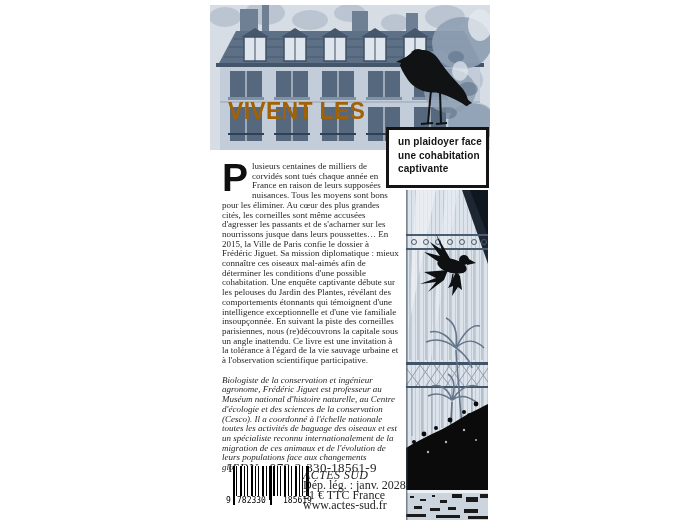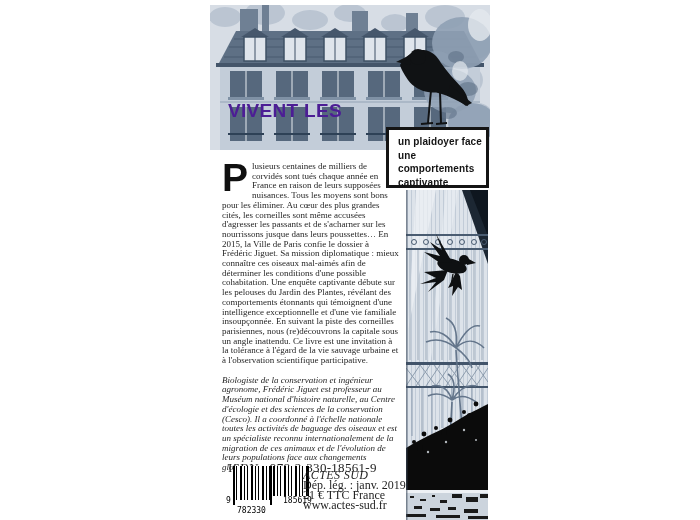--- a/index.html
+++ b/index.html
@@ -4,22 +4,22 @@
 <style>
   html,body{margin:0;padding:0;background:#ffffff;}
   .stage{position:relative;width:700px;height:520px;background:#ffffff;overflow:hidden;
          font-family:"Liberation Sans",sans-serif;}
   .abs{position:absolute;}
 
   
   .top-art{left:210px;top:5px;width:280px;height:145px;}
 
   
-  .title{left:228px;top:99px;font-weight:900;font-size:19px;line-height:24.5px;
-         letter-spacing:0.3px;color:#4c1d95;white-space:nowrap;}
+  .title{left:228px;top:99px;font-weight:900;font-size:23px;line-height:24.5px;
+         letter-spacing:0.3px;color:#a16207;white-space:nowrap;}
 
   
   .tagline{left:386px;top:127px;width:103px;height:61px;background:#ffffff;
            border:3px solid #141414;box-sizing:border-box;padding:5px 3px 0 9px;
            font-size:10px;line-height:13.6px;font-weight:bold;color:#141414;letter-spacing:0.1px;}
 
   
   .copy{left:222px;top:162px;width:177px;color:#262626;
         font-family:"Liberation Serif",serif;font-size:9px;line-height:9.7px;}
   .copy p{margin:0;}
@@ -32,21 +32,21 @@
         color:#222;letter-spacing:0.3px;}
   .barcode{left:229px;top:466px;width:84px;height:40px;}
   .bc-bars{position:absolute;left:4px;right:4px;top:0;height:34px;
            background:repeating-linear-gradient(90deg,#000 0 1.5px,#fff 1.5px 3px,#000 3px 4px,
                       #fff 4px 7px,#000 7px 9.5px,#fff 9.5px 11px);}
   .bc-guard{position:absolute;top:0;width:1.5px;height:39px;background:#000;}
   .bc-gl{left:4px;} .bc-gm{left:41px;} .bc-gr{right:4px;}
   .bc-digit{position:absolute;font-family:"DejaVu Sans Mono",monospace;font-size:8px;
             color:#000;top:30px;background:#fff;padding:0 1px;line-height:10px;}
   .bc-lead{left:-4px;background:transparent;}
-  .bc-g1{left:7px;margin-top:10px;} .bc-g2{left:44px;padding-left:10px;}
+  .bc-g1{left:7px;} .bc-g2{left:44px;padding-left:10px;}
 
   .pub{left:303px;top:471px;font-family:"Liberation Serif",serif;font-size:12px;
        line-height:9.9px;color:#1f1f1f;}
   .pub .it{font-style:italic;letter-spacing:0.4px;}
 
   
   .right-art{left:406px;top:190px;width:82px;height:330px;}
   svg{display:block;}
 </style>
 </head>
@@ -197,21 +197,21 @@
       </g>
     </svg>
   </div>
 
   <div class="abs title">
     <div>VIVENT LES</div>
   </div>
 
   <div class="abs tagline">
     <div>un plaidoyer face</div>
-    <div>une comportements</div>
+    <div>une cohabitation</div>
     <div>captivante</div>
   </div>
 
   <div class="abs copy">
     <p><span class="dropcap">P</span><span>lusieurs centaines de milliers de corvidés sont tués chaque année en France en raison de leurs supposées nuisances. Tous les moyens sont bons pour les éliminer. Au cœur des plus grandes cités, les corneilles sont même accusées d'agresser les passants et de s'acharner sur les nourrissons jusque dans leurs poussettes… En 2015, la Ville de Paris confie le dossier à Frédéric Jiguet. Sa mission diplomatique : mieux connaître ces oiseaux mal-aimés afin de déterminer les conditions d'une possible cohabitation. Une enquête captivante débute sur les pelouses du Jardin des Plantes, révélant des comportements étonnants qui témoignent d'une intelligence exceptionnelle et d'une vie familiale insoupçonnée. En suivant la piste des corneilles parisiennes, nous (re)découvrons la capitale sous un angle inattendu. Ce livre est une invitation à la tolérance à l'égard de la vie sauvage urbaine et à l'observation scientifique participative.</span></p>
     <p class="bio">Biologiste de la conservation et ingénieur agronome, Frédéric Jiguet est professeur au Muséum national d'histoire naturelle, au Centre d'écologie et des sciences de la conservation (Cesco). Il a coordonné à l'échelle nationale toutes les activités de baguage des oiseaux et est un spécialiste reconnu internationalement de la migration de ces animaux et de l'évolution de leurs populations face aux changements globaux.</p>
   </div>
 
   <div class="abs isbn">ISBN : 978-2-330-18561-9</div>
   <div class="abs barcode">
@@ -219,21 +219,21 @@
     <div class="bc-guard bc-gl"></div>
     <div class="bc-guard bc-gm"></div>
     <div class="bc-guard bc-gr"></div>
     <span class="bc-digit bc-lead">9</span>
     <span class="bc-digit bc-g1">782330</span>
     <span class="bc-digit bc-g2">185619</span>
   </div>
 
   <div class="abs pub">
     <div class="it">ACTES SUD</div>
-    <div>Dép. lég. : janv. 2019</div>
+    <div>Dép. lég. : janv. 2028</div>
     <div>21 € TTC France</div>
     <div>www.actes-sud.fr</div>
   </div>
 
   <div class="abs right-art">
     <svg width="82" height="330" viewBox="0 0 82 330">
       <defs>
         <pattern id="vstripe" width="4" height="6" patternUnits="userSpaceOnUse">
           <rect width="4" height="6" fill="#dde3ea"></rect>
           <rect x="1" width="1" height="6" fill="#bcc7d4"></rect>

